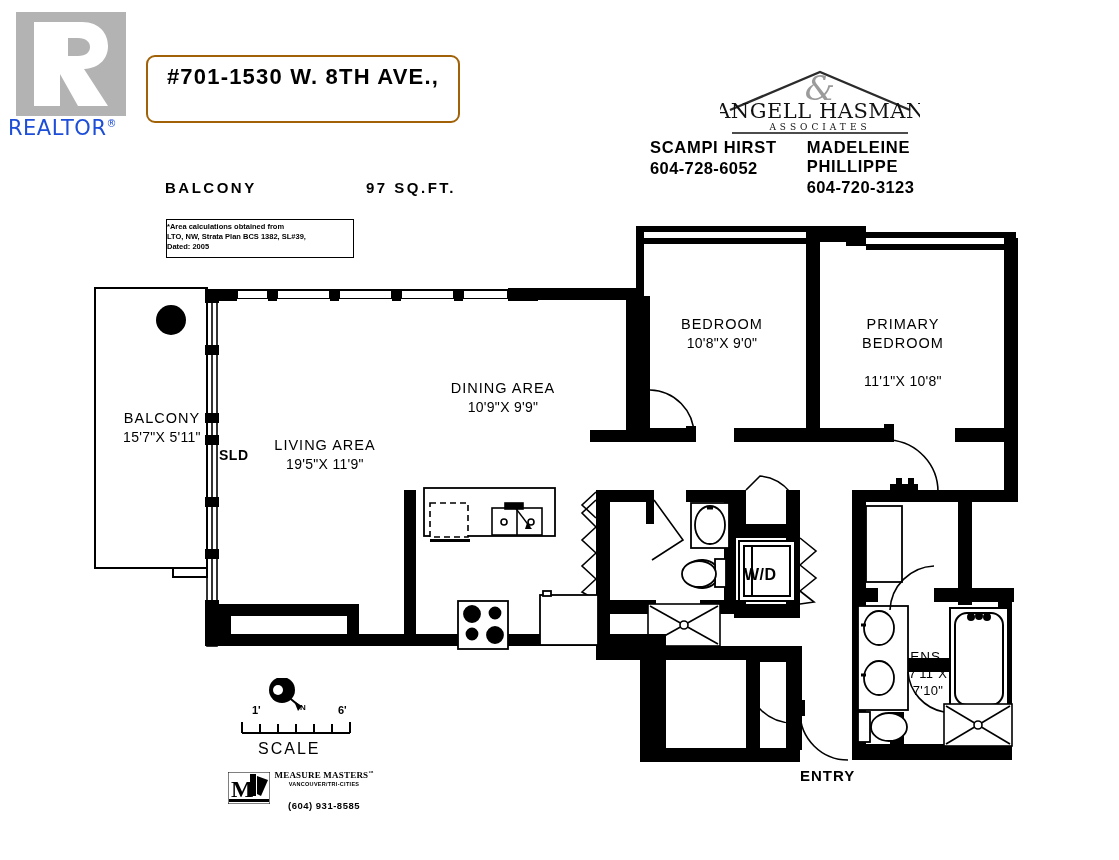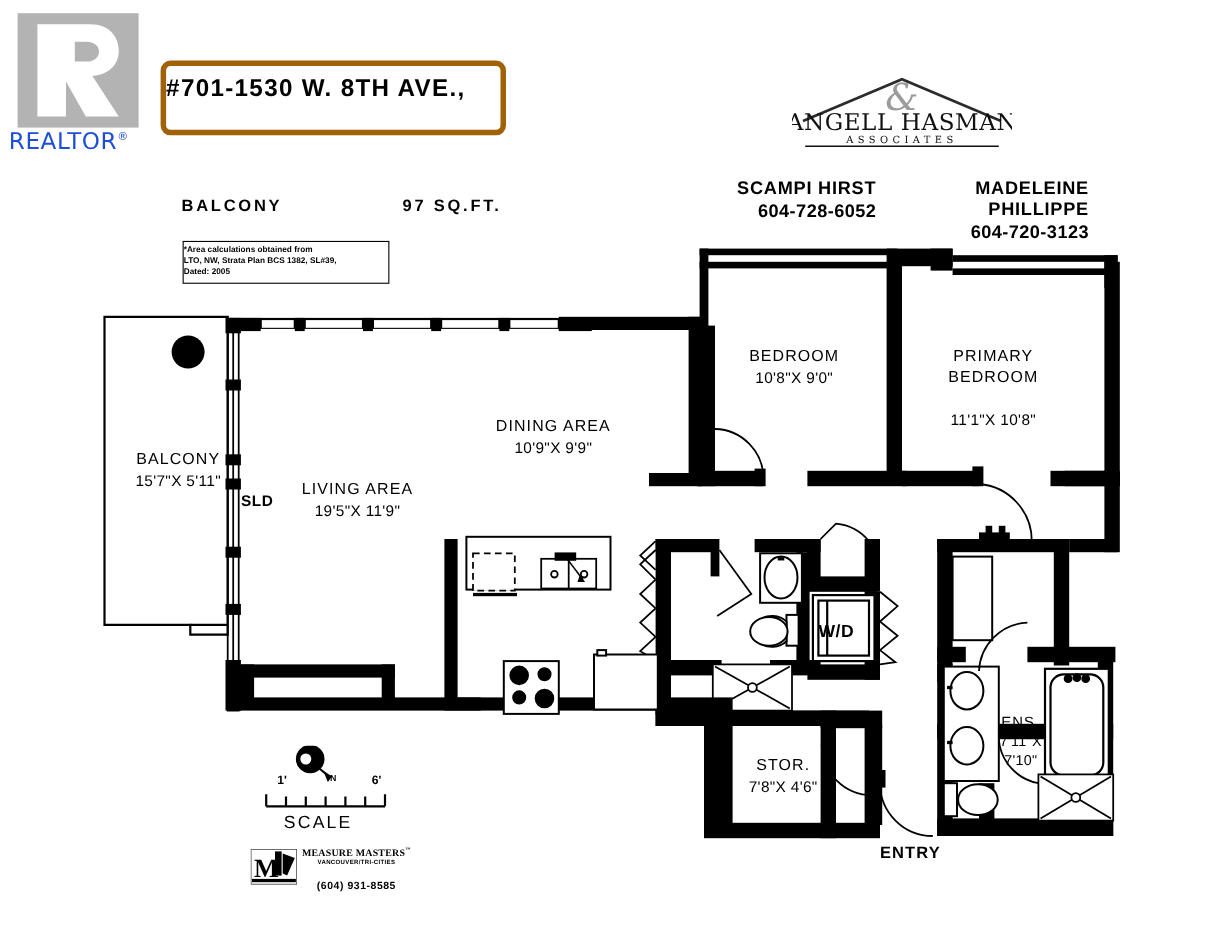--- a/index.html
+++ b/index.html
@@ -52,24 +52,24 @@
   }
   #realtor-word sup { font-size: 10px; }
 
   
   #address-box {
     position: absolute;
     left: 146px;
     top: 55px;
     width: 314px;
     height: 68px;
-    border: 5px solid #a16207;
+    border: 2px solid #a16207;
     border-radius: 9px;
     box-sizing: border-box;
-    text-align: left;
+    text-align: center;
     padding-top: 6px;
   }
   .addr-line {
     font-size: 22px;
     font-weight: bold;
     letter-spacing: 1.2px;
     line-height: 28px;
     color: #000;
     font-family: "Liberation Sans", sans-serif;
   }
@@ -135,21 +135,21 @@
     top: 62px;
     width: 340px;
     text-align: center;
   }
   #agency-mark {
     position: relative;
     width: 200px;
     height: 70px;
     margin: 0 auto;
   }
-  .agent-col { width: 160px; text-align: right; margin-top: 24px; }
+  .agent-col { width: 160px; text-align: left; }
   .agent-name { font-size: 16.5px; font-weight: bold; letter-spacing: 0.7px;}
   .agent-phone { font-size: 16.5px; font-weight: bold; letter-spacing: 0.4px; margin-top: 2px;}
   #agents-wrap { display: flex; justify-content: center; gap: 10px; margin-top: 6px; }
 
   
   #plan { position: absolute; left: 0; top: 0; width: 1119px; height: 860px; }
 
   
   .room-label {
     position: absolute;
@@ -545,24 +545,20 @@
     <div class="room-name">BEDROOM</div>
     <div class="room-dims">10'8"X  9'0"</div>
   </div>
 
   <div class="room-label" style="left:843px; top:296px; width:120px; white-space:pre-line;">
     <div class="room-name">PRIMARY
 BEDROOM</div>
     <div class="room-dims">11'1"X  10'8"</div>
   </div>
 
-  <div class="room-label" style="left:660px; top:687px; width:104px;">
-    <div class="room-name">STOR.</div>
-    <div class="room-dims">7'8"X  4'6"</div>
-  </div>
 
   <div class="room-label small" style="left:897px; top:648px; width:62px; line-height:17px;">
     <div class="room-name">ENS.</div>
     <div class="room-dims">7'11"X</div>
     <div class="room-dims">7'10"</div>
   </div>
 
   <div id="sld-label">SLD</div>
   <div id="wd-label">W/D</div>
   <div id="entry-label">ENTRY</div>

